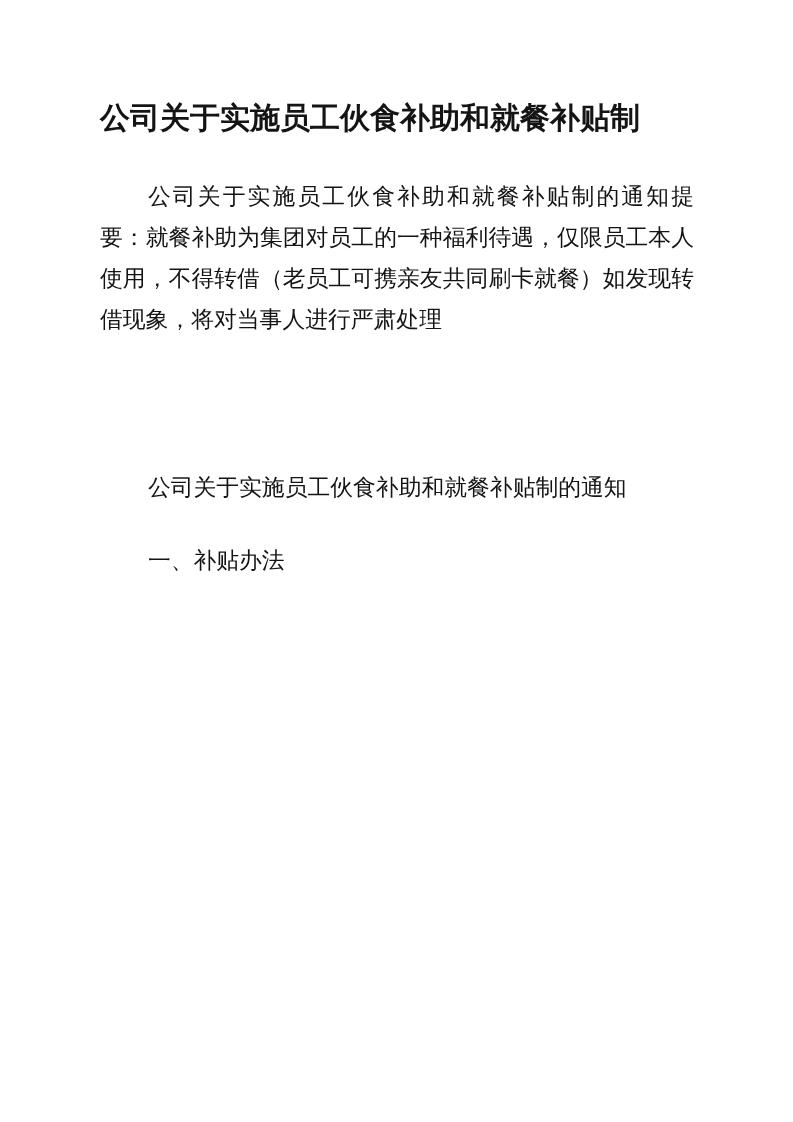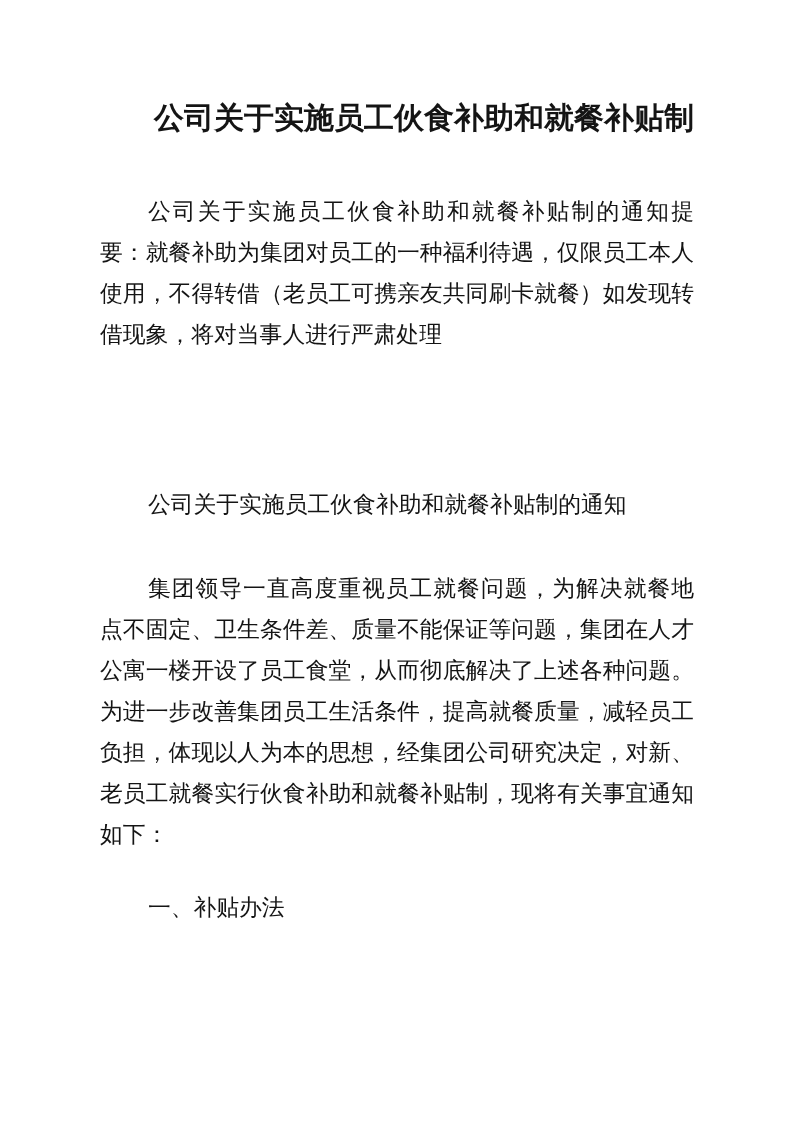--- a/index.html
+++ b/index.html
@@ -17,46 +17,45 @@
     font-family: "Liberation Serif", "DejaVu Serif", serif;
     box-sizing: border-box;
     padding: 0 99px 0 100px;
     overflow: hidden;
   }
   .doc-title {
     margin: 94px 0 0 0;
     font-size: 30px;
     font-weight: bold;
     line-height: 47px;
-    text-align: right;
+    text-align: left;
     letter-spacing: 0;
   }
   .para {
     margin: 0;
     font-size: 22.8px;
     line-height: 41px;
     text-indent: 2.1em;
     text-align: justify;
     letter-spacing: 0;
   }
-  .summary      { margin-top: 52px; font-family: Liberation Mono, monospace; }
+  .summary      { margin-top: 35px; }
   .mid-heading  { margin-top: 127px; text-align: left; }
   .body-para    { margin-top: 43px; }
   .section-head { margin-top: 32px; text-align: left; }
 </style>
 </head>
 <body>
 
 <div class="page">
 
   <div class="doc-title">
     <div>公司关于实施员工伙食补助和就餐补贴制</div>
   </div>
 
   <p class="para summary">公司关于实施员工伙食补助和就餐补贴制的通知提要：就餐补助为集团对员工的一种福利待遇，仅限员工本人使用，不得转借（老员工可携亲友共同刷卡就餐）如发现转借现象，将对当事人进行严肃处理</p>
 
   <p class="para mid-heading">公司关于实施员工伙食补助和就餐补贴制的通知</p>
 
-  <p class="para body-para">集团领导一直高度重视员工就餐问题，为解决就餐地点不固定、卫生条件差、质量不能保证等问题，集团在人才公寓一楼开设了员工食堂，从而彻底解决了上述各种问题。为进一步改善集团员工生活条件，提高就餐质量，减轻员工负担，体现以人为本的思想，经集团公司研究决定，对新、老员工就餐实行伙食补助和就餐补贴制，现将有关事宜通知如下：</p>
 
   <p class="para section-head">一、补贴办法</p>
 
 </div>
 
 </body></html>

